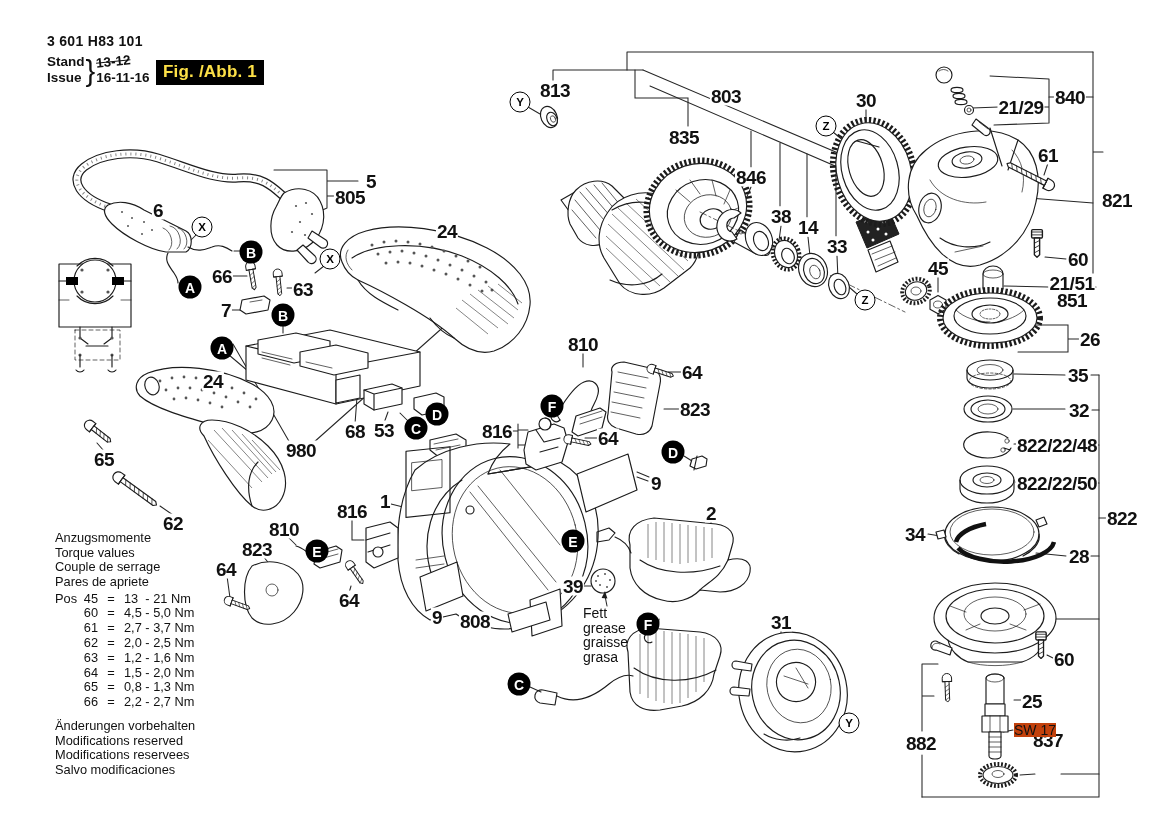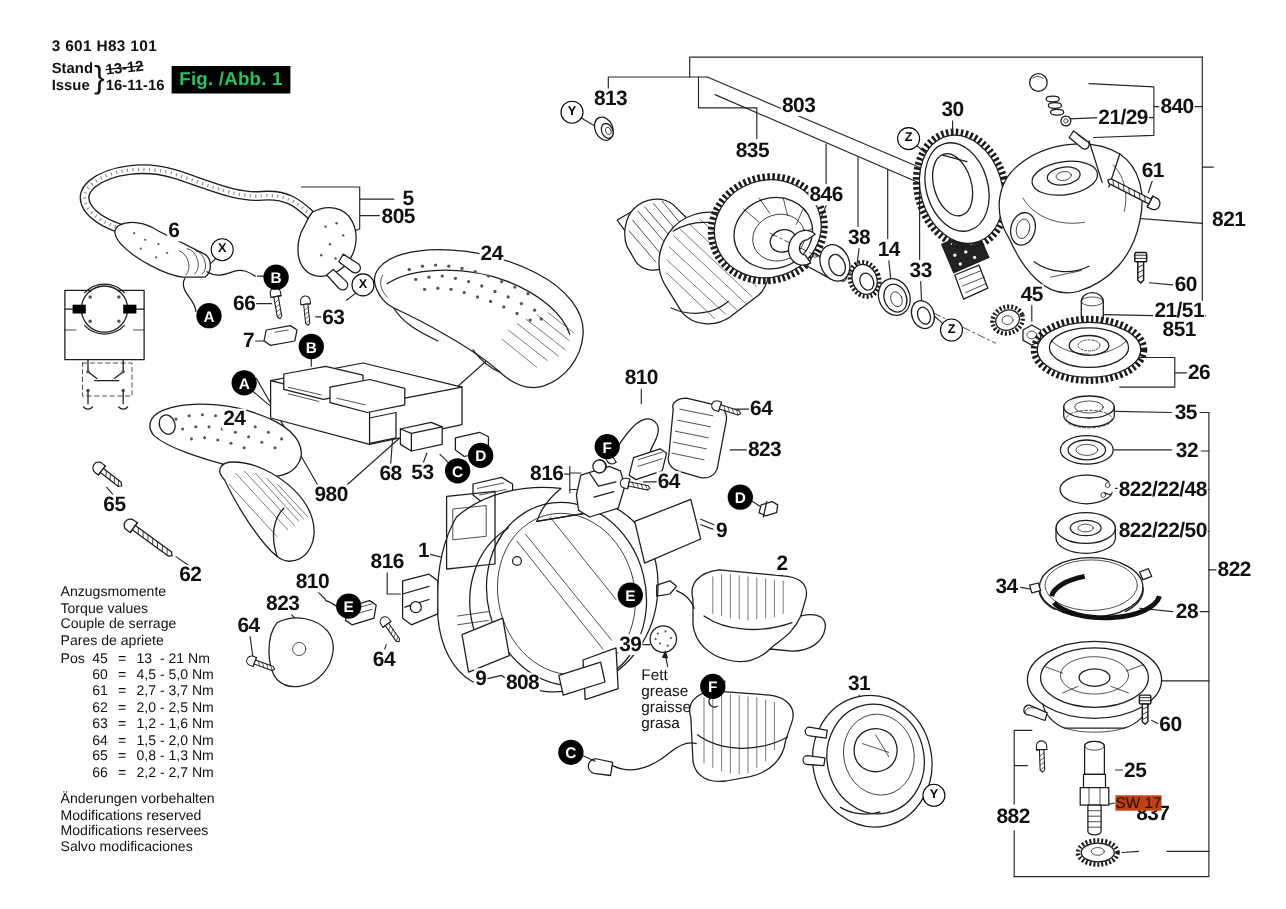--- a/index.html
+++ b/index.html
@@ -20,21 +20,21 @@
   .ref-letter{position:absolute;transform:translate(-50%,-50%);width:23px;height:23px;border-radius:50%;
       background:#000;color:#fff;font-weight:bold;font-size:14px;display:flex;align-items:center;justify-content:center;line-height:1;}
   .ref-letter.outline{width:19px;height:19px;background:#fff;color:#000;border:1.7px solid #000;font-size:11.5px;font-weight:bold;}
   #header{position:absolute;left:47px;top:33px;font-size:14px;line-height:1.15;}
   #part-number{font-weight:bold;letter-spacing:.3px;margin-bottom:5px;}
   .stand-issue{position:relative;font-size:13.5px;font-weight:bold;}
   .si-col{display:inline-block;vertical-align:top;}
   .brace{display:inline-block;font-size:29px;font-weight:400;vertical-align:top;margin:0 1px;transform:translateY(1px);}
   .dates{display:inline-block;vertical-align:top;}
   #date-old{text-decoration:line-through;display:inline-block;transform:rotate(-6deg);font-weight:bold;}
-  #fig-badge{position:absolute;left:156px;top:60px;background:#000;color:#22c55e;font-weight:bold;
+  #fig-badge{position:absolute;left:156px;top:60px;background:#000;color:#fde047;font-weight:bold;
       font-size:17px;padding:2px 7px 3px;letter-spacing:.2px;}
   #torque{position:absolute;left:55px;top:531px;font-size:12.8px;line-height:1.02;}
   #torque .t-title{margin-bottom:1.5px;}
   #torque-rows{margin-top:3px;}
   .t-row{display:flex;height:14.8px;align-items:center;}
   .t-pre{width:25px;}
   .t-pos{width:18px;text-align:right;}
   .t-eq{width:26px;text-align:center;}
   .t-val{white-space:pre;}
   #footer{position:absolute;left:55px;top:719px;font-size:12.8px;line-height:1.03;}
@@ -617,21 +617,21 @@
       <div class="part-label" style="left: 1057px; top: 445px;">822/22/48</div>
       <div class="part-label" style="left: 1057px; top: 483px;">822/22/50</div>
       <div class="part-label" style="left: 1122px; top: 518px;">822</div>
       <div class="part-label" style="left: 915px; top: 534px;">34</div>
       <div class="part-label" style="left: 1079px; top: 556px;">28</div>
       <div class="part-label" style="left: 1064px; top: 659px;">60</div>
       <div class="part-label" style="left: 1032px; top: 701px;">25</div>
       <div class="part-label" style="left: 1048px; top: 740px;">837</div>
       <div class="part-label" style="left: 921px; top: 743px;">882</div>
       <div class="part-label" style="left: 371px; top: 181px;">5</div>
-      <div class="part-label" style="left: 362px; top: 197px;">805</div>
+      <div class="part-label" style="left: 350px; top: 197px;">805</div>
       <div class="part-label" style="left: 158px; top: 210px;">6</div>
       <div class="part-label" style="left: 447px; top: 231px;">24</div>
       <div class="part-label" style="left: 222px; top: 276px;">66</div>
       <div class="part-label" style="left: 303px; top: 289px;">63</div>
       <div class="part-label" style="left: 226px; top: 310px;">7</div>
       <div class="part-label" style="left: 213px; top: 381px;">24</div>
       <div class="part-label" style="left: 104px; top: 459px;">65</div>
       <div class="part-label" style="left: 173px; top: 523px;">62</div>
       <div class="part-label" style="left: 301px; top: 450px;">980</div>
       <div class="part-label" style="left: 355px; top: 431px;">68</div>

